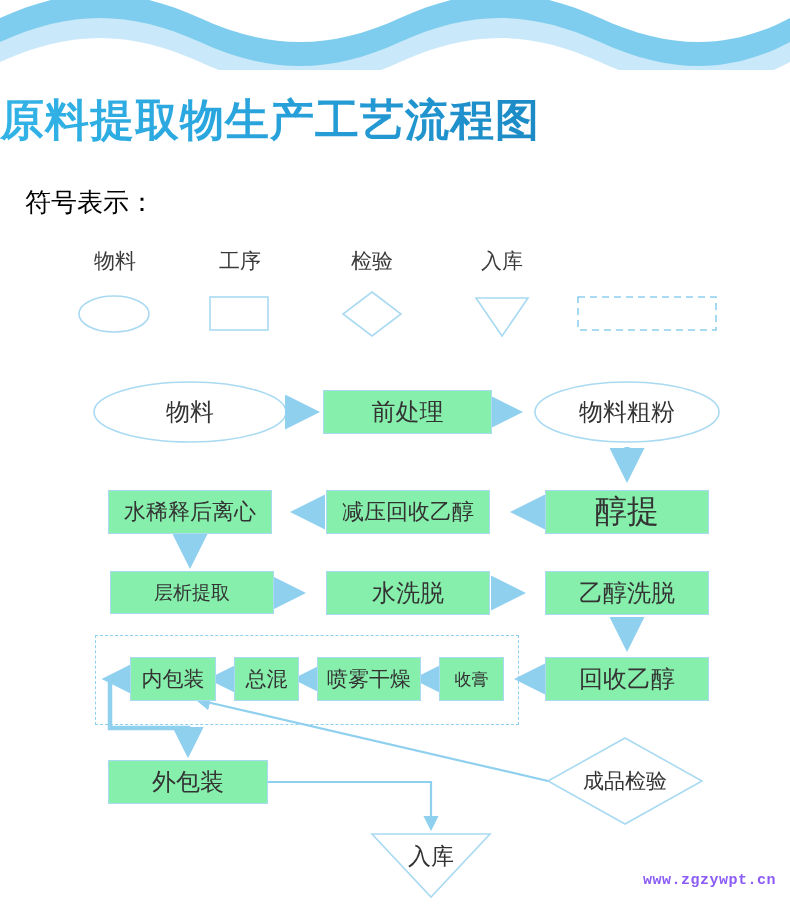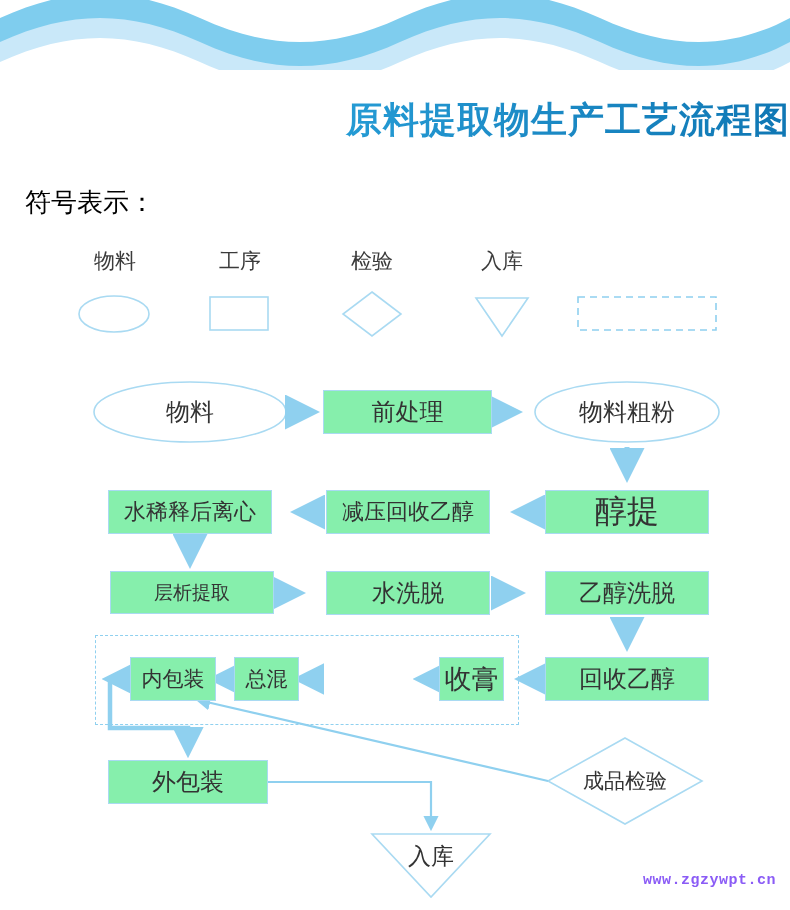--- a/index.html
+++ b/index.html
@@ -12,22 +12,22 @@
   }
   #stage{position:absolute;left:0;top:0;width:790px;height:910px;}
 
   
   .wave-wrap{position:absolute;left:0;top:0;width:790px;height:70px;overflow:hidden;}
   .wave-wrap svg{display:block;}
 
   
   .title{
     position:absolute;left:0;top:91px;width:790px;
-    text-align:right;
-    font-size:36px;font-weight:bold;letter-spacing:1px;
+    text-align:left;
+    font-size:44px;font-weight:bold;letter-spacing:1px;
     line-height:58px;
     background:linear-gradient(90deg,#32b3e6 0%,#2aa6de 28%,#1e8ec9 62%,#0f77b4 100%);
     -webkit-background-clip:text;background-clip:text;
     -webkit-text-fill-color:transparent;color:#1b8ccb;
     white-space:nowrap;
   }
 
   
   .legend-title{
     position:absolute;left:25px;top:185px;
@@ -190,21 +190,22 @@
   <div class="node rect" style="left:108px;top:490px;width:164px;height:44px;font-size:22px;">水稀释后离心</div>
   <div class="node rect" style="left:326px;top:490px;width:164px;height:44px;font-size:22px;">减压回收乙醇</div>
   <div class="node rect" style="left:545px;top:490px;width:164px;height:44px;font-size:32px;">醇提</div>
 
   <div class="node rect" style="left:110px;top:571px;width:164px;height:43px;font-size:19px;">层析提取</div>
   <div class="node rect" style="left:326px;top:571px;width:164px;height:44px;font-size:24px;">水洗脱</div>
   <div class="node rect" style="left:545px;top:571px;width:164px;height:44px;font-size:24px;">乙醇洗脱</div>
 
   <div class="node rect" style="left:130px;top:657px;width:86px;height:44px;font-size:21px;">内包装</div>
   <div class="node rect" style="left:234px;top:657px;width:65px;height:44px;font-size:21px;">总混</div>
-  <div class="node rect" style="left:439px;top:657px;width:65px;height:44px;font-size:27px;">收膏</div>
+  <div class="node rect" style="left:317px;top:657px;width:104px;height:44px;font-size:21px;">喷雾干燥</div>
+  <div class="node rect" style="left:439px;top:657px;width:65px;height:44px;font-size:17px;">收膏</div>
   <div class="node rect" style="left:545px;top:657px;width:164px;height:44px;font-size:24px;">回收乙醇</div>
 
   <div class="node rect" style="left:108px;top:760px;width:160px;height:44px;font-size:24px;">外包装</div>
   <div class="node shapeless" style="left:553px;top:762px;width:144px;height:38px;font-size:21px;">成品检验</div>
   <div class="node shapeless" style="left:372px;top:838px;width:118px;height:36px;font-size:23px;">入库</div>
 
   <div class="watermark">www.zgzywpt.cn</div>
 
 </div>
 

